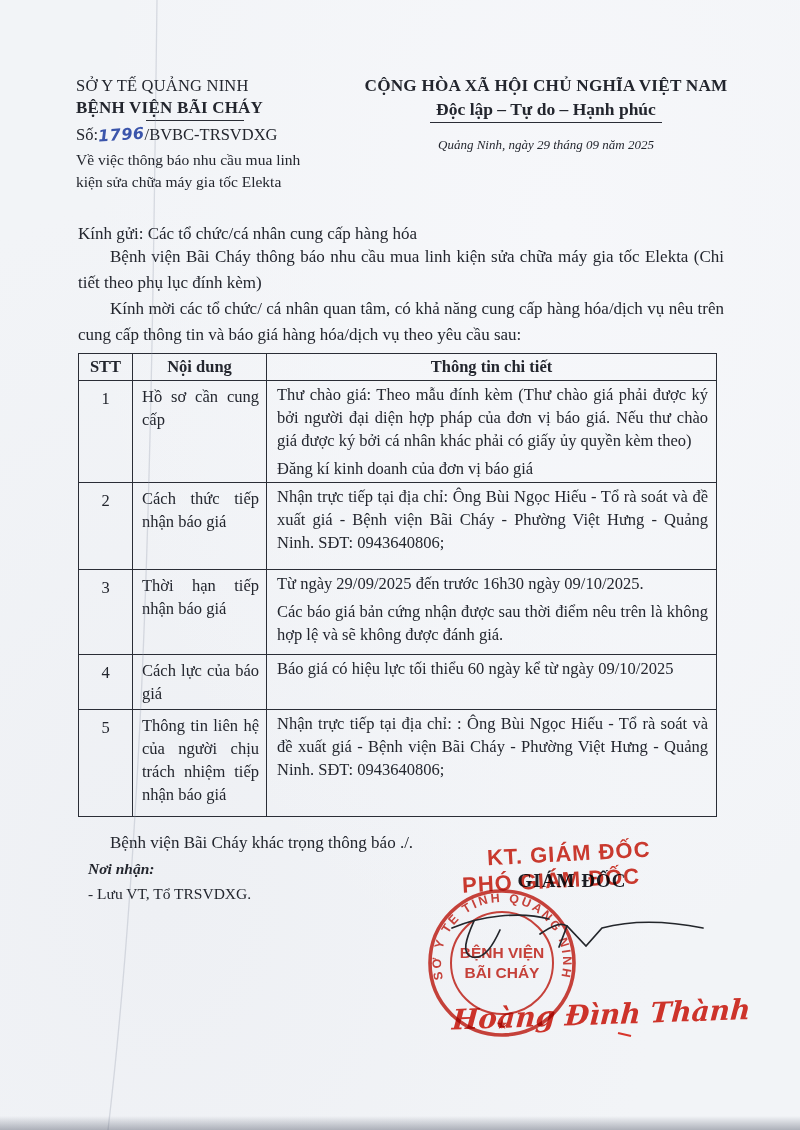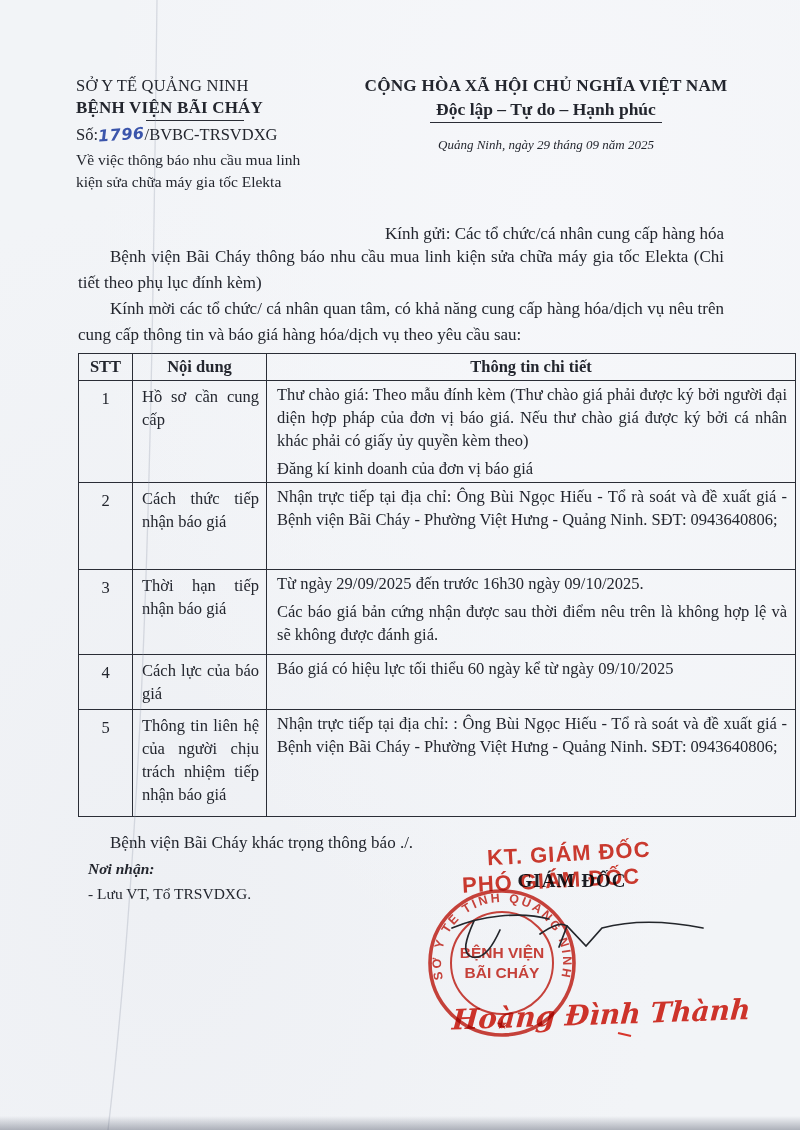--- a/index.html
+++ b/index.html
@@ -19,23 +19,23 @@
   .hand-blue{color:#3b55ab;font-family:"DejaVu Sans",sans-serif;font-style:italic;font-weight:bold;
     font-size:16px;display:inline-block;transform:rotate(-4deg);letter-spacing:.5px;}
   .doc-subject{font-size:15.5px;line-height:21.5px;margin-top:4px;}
   .header-right{position:absolute;left:348px;top:76px;width:396px;text-align:center;}
   .motto1{font-size:17.2px;font-weight:bold;letter-spacing:.2px;}
   .motto2{font-size:17.5px;font-weight:bold;display:inline-block;border-bottom:1.8px solid #2a2d36;
     padding:0 6px 2px 6px;margin-top:3px;}
   .dateline{font-style:italic;font-size:13px;margin-top:14px;}
   
   .content{position:absolute;left:78px;top:224px;width:646px;}
-  .salutation{margin:0;text-align:right;font-size:17px;}
+  .salutation{margin:0;text-align:left;font-size:17px;}
   .para{margin:0;font-size:17px;line-height:26px;text-align:justify;text-indent:32px;}
-  table.reqtable{width:718px;border-collapse:collapse;margin-top:5px;}
+  table.reqtable{width:639px;border-collapse:collapse;margin-top:5px;}
   table.reqtable th, table.reqtable td{border:1.4px solid #2a2d36;}
   table.reqtable th{font-size:16.5px;font-weight:bold;padding:3px 4px;}
   th.col-stt{width:45px;} th.col-content{width:125px;}
   td{vertical-align:top;font-size:16.5px;line-height:23px;}
   td.stt{text-align:center;padding-top:6px;}
   td.content-cell{padding:4px 7px 2px 9px;text-align:justify;}
   td.details-cell{padding:2px 8px 2px 10px;text-align:justify;}
   td.details-cell p{margin:0;}
   td.details-cell p + p{margin-top:5px;}
   tbody tr:nth-child(1){height:90px;}

